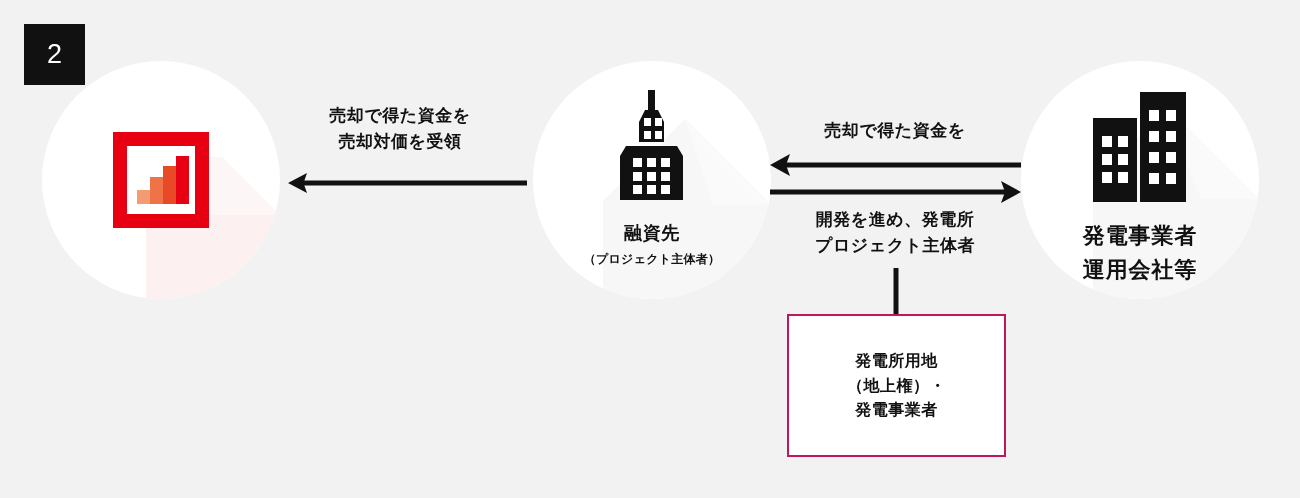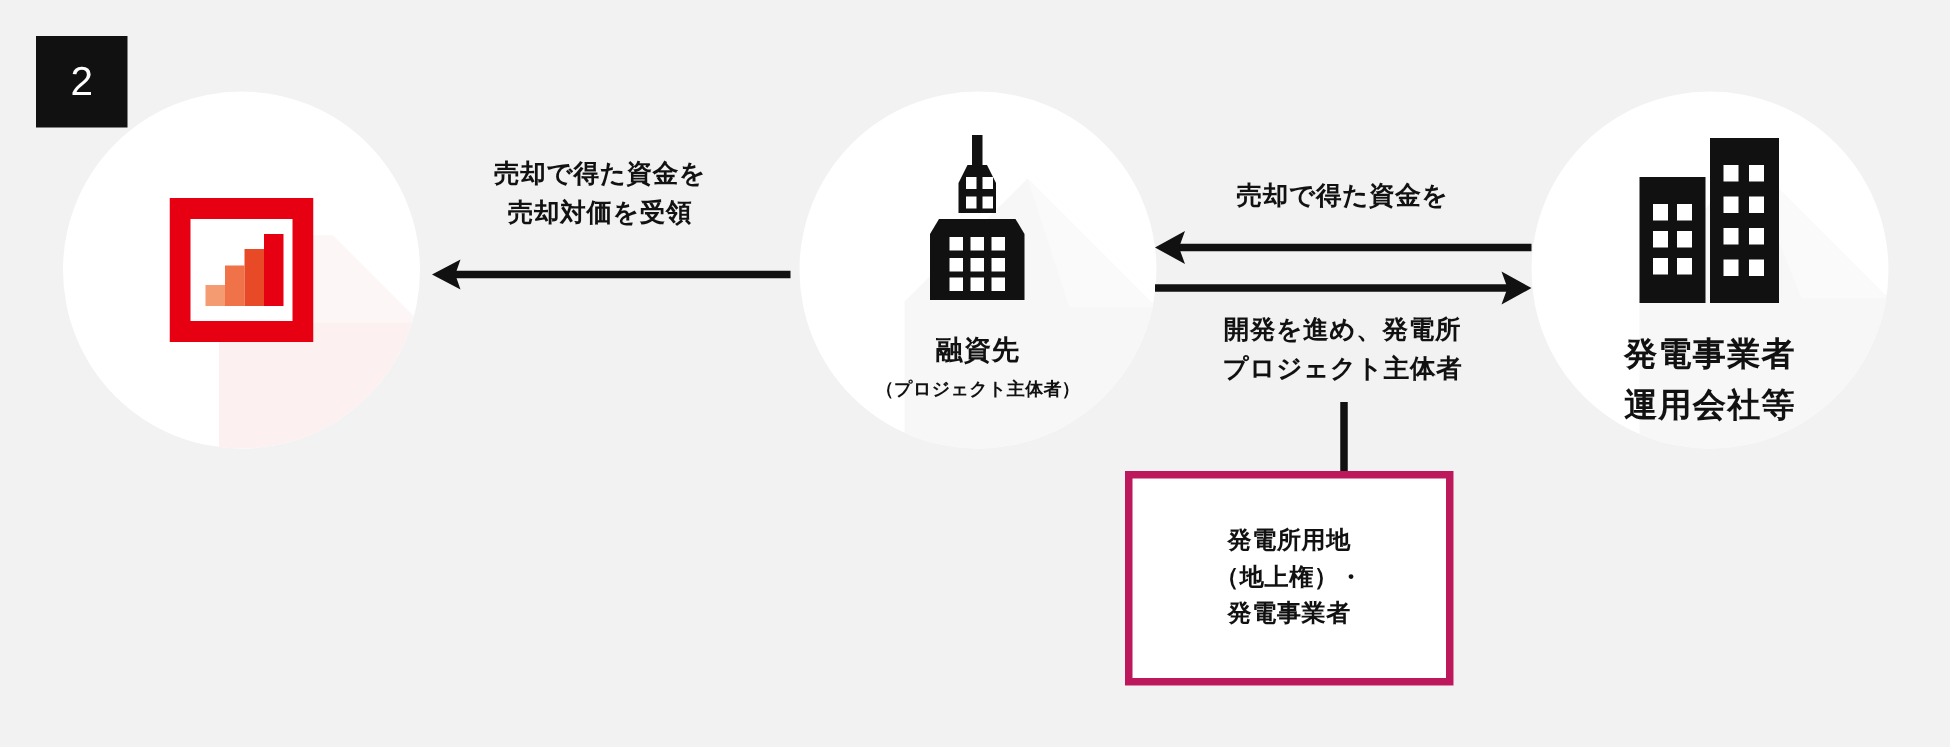--- a/index.html
+++ b/index.html
@@ -70,24 +70,24 @@
     text-align:center;
     white-space:nowrap;
   }
 
   
   #lines { position:absolute; left:0; top:0; width:1300px; height:498px; pointer-events:none; }
 
   
   .assetbox {
     position:absolute;
-    left:750px; top:314px;
+    left:787px; top:314px;
     width:219px; height:143px;
     background:#ffffff;
-    border:5px solid #be185d;
+    border:2px solid #be185d;
     display:flex; flex-direction:column;
     align-items:center; justify-content:center;
     gap:7px;
   }
   .assetbox span {
     font-size:16px; font-weight:bold; color:#111111;
     letter-spacing:0.03em; line-height:1.1; white-space:nowrap;
   }
 </style>
 </head>

